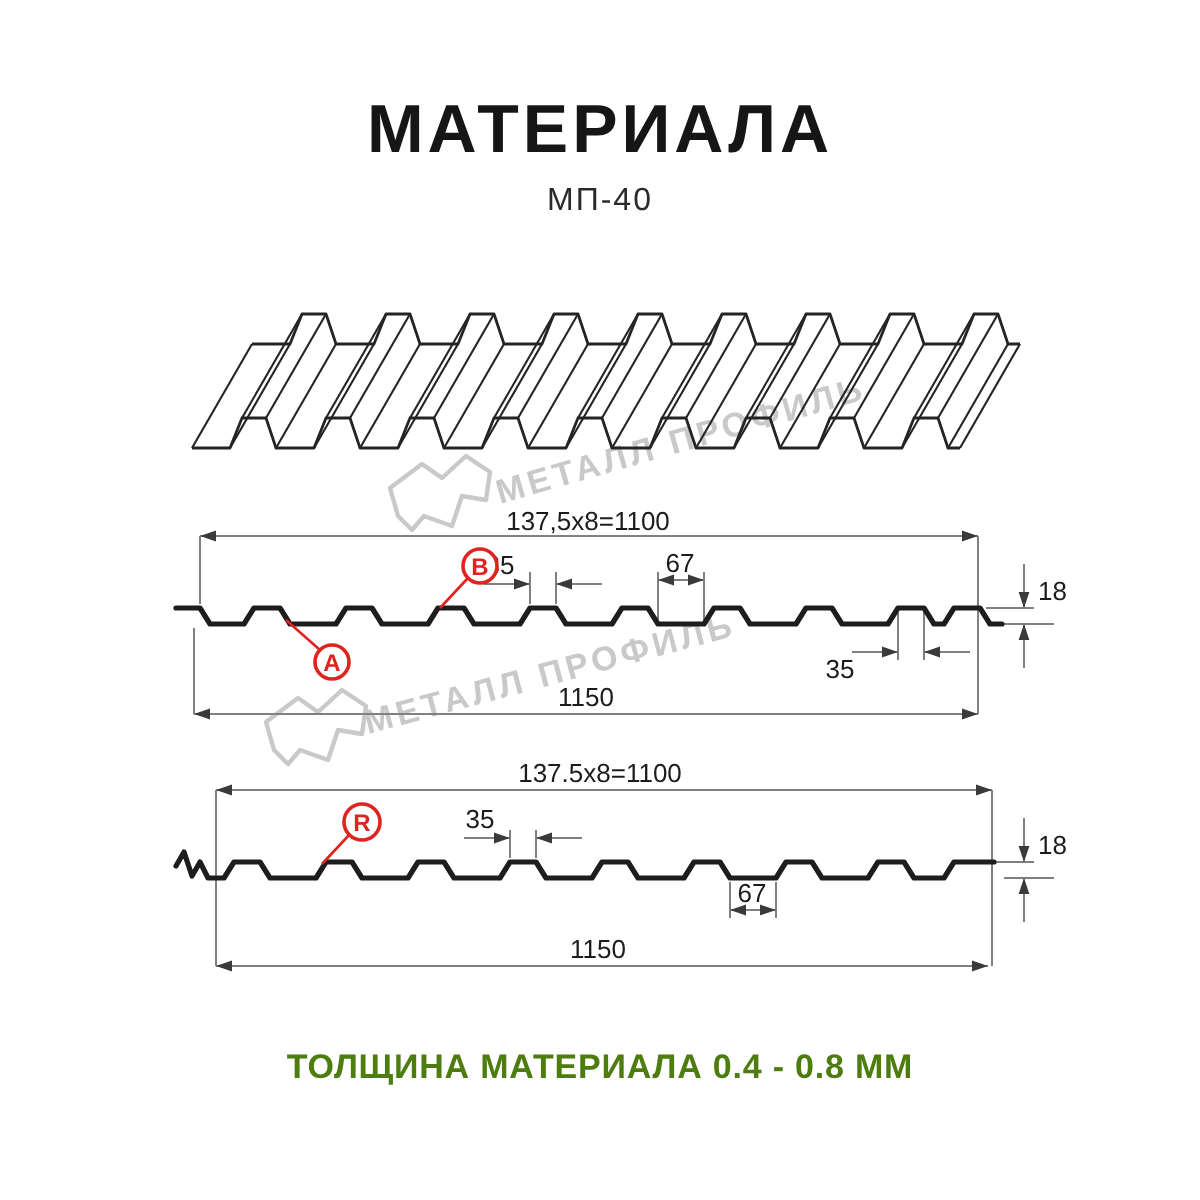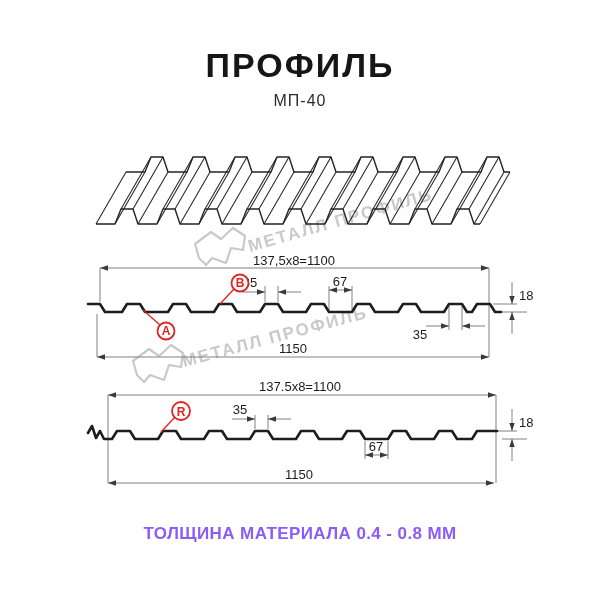--- a/index.html
+++ b/index.html
@@ -3,40 +3,40 @@
 <meta charset="utf-8">
 <style>
   html,body{margin:0;padding:0;background:#fff;}
   .page{position:relative;width:600px;height:600px;background:#fff;overflow:hidden;
         font-family:"Liberation Sans",sans-serif;}
   .title{position:absolute;top:46px;left:0;width:100%;text-align:center;
          font-size:34px;font-weight:700;letter-spacing:2px;color:#161616;}
   .subtitle{position:absolute;top:92px;left:0;width:100%;text-align:center;
             font-size:16px;font-weight:400;letter-spacing:1px;color:#2b2b2b;}
   .footer{position:absolute;top:524px;left:0;width:100%;text-align:center;
-          font-size:17px;font-weight:700;letter-spacing:0.4px;color:#8b5cf6;}
+          font-size:17px;font-weight:700;letter-spacing:0.4px;color:#4d7c0f;}
   svg{position:absolute;left:0;top:130px;}
   .profile{fill:none;stroke:var(--line,#1d1d1d);stroke-width:2.6;stroke-linejoin:round;stroke-linecap:round;}
   .iso-edge{fill:none;stroke:#242424;stroke-width:1.4;stroke-linejoin:round;}
   .iso-line{stroke:#242424;stroke-width:1.05;}
   .thin{stroke:var(--dim,#808080);stroke-width:1;fill:none;}
   .arrowhead{fill:#3a3a3a;stroke:none;}
   .dim-text{font-family:"Liberation Sans",sans-serif;font-size:13px;fill:#1c1c1c;}
   .marker-circle{fill:#fff;stroke:var(--red,#e0231f);stroke-width:1.8;}
   .marker-text{font-family:"Liberation Sans",sans-serif;font-size:12px;font-weight:700;fill:var(--red,#e0231f);}
   .leader{stroke:var(--red,#e0231f);stroke-width:1.3;}
   .wm-logo{fill:none;stroke:var(--wm,#c9c9c9);stroke-width:2.2;stroke-linejoin:round;}
   .wm-text{font-family:"Liberation Sans",sans-serif;font-size:17px;font-weight:700;
            fill:var(--wm,#c9c9c9);letter-spacing:2px;}
 </style>
 </head>
 <body>
 
 <div class="page">
-  <div class="title">ПРОФИЛЬ</div>
+  <div class="title">МАТЕРИАЛА</div>
   <div class="subtitle">МП-40</div>
 
   <svg width="600" height="470" viewBox="0 0 600 470">
 
     <g>
       <g transform="translate(193,98)">
         <polygon class="wm-logo" points="6,30 2,16 18,4 28,11 40,0 52,8 50,22 38,20 33,35 19,30 13,37"></polygon>
       </g>
       <text class="wm-text" transform="translate(250,122) rotate(-16)">МЕТАЛЛ ПРОФИЛЬ</text>
     </g>

